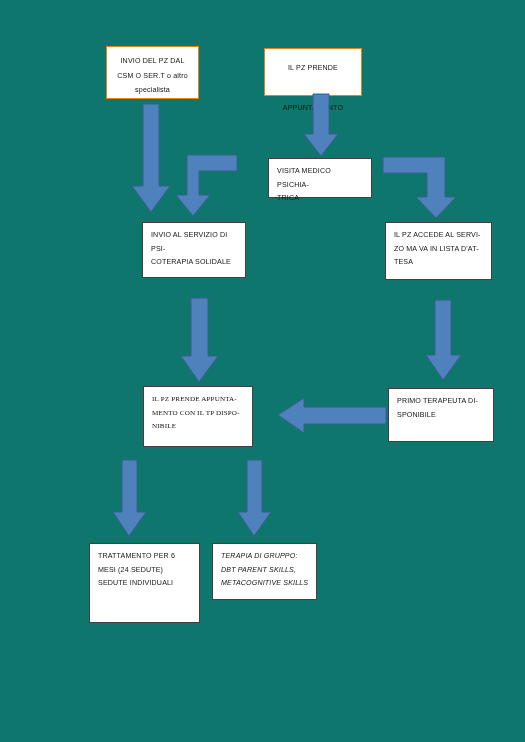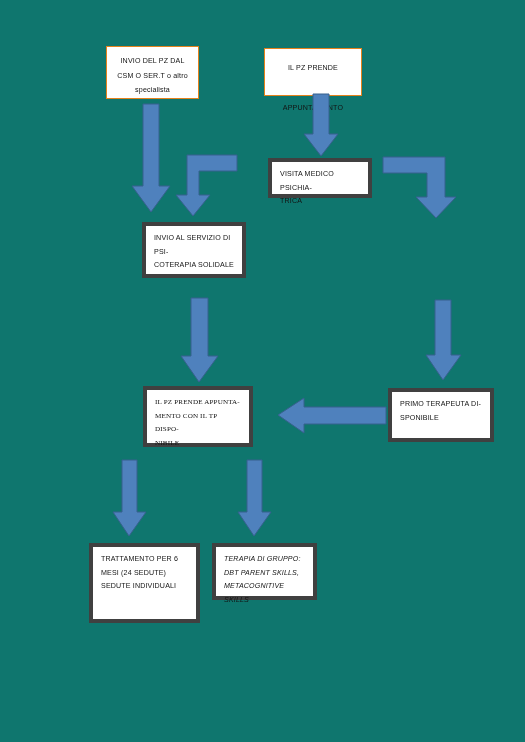--- a/index.html
+++ b/index.html
@@ -20,21 +20,21 @@
     box-sizing: border-box;
     background: #ffffff;
     font-size: 7.1px;
     line-height: 13.5px;
     letter-spacing: 0.15px;
     color: #131313;
     padding: 6px 7px 4px 8px;
     white-space: pre-line;
   }
   .node.gray {
-    border: 4px solid #404040;
+    border: 1px solid #404040;
   }
   .node.orange {
     border: 1.6px solid #E4821C;
     text-align: center;
     padding: 7px 4px 4px 4px;
     line-height: 14.5px;
   }
   .node.orange.spaced {
     line-height: 20px;
     padding-top: 9px;
@@ -83,20 +83,23 @@
       <polygon points="0,0 0,16 44,16 44,40 33,40 53,61 73,40 62,40 62,0" fill="#4F81BD" stroke="#37618E" stroke-width="1"></polygon>
     </svg>
   </div>
 
   <div class="node gray" style="left:268px; top:158px; width:104px; height:40px;">VISITA MEDICO PSICHIA-
 TRICA</div>
 
   <div class="node gray" style="left:142px; top:222px; width:104px; height:56px;">INVIO AL SERVIZIO DI PSI-
 COTERAPIA SOLIDALE</div>
 
+  <div class="node gray" style="left:385px; top:222px; width:107px; height:58px;">IL PZ ACCEDE AL SERVI-
+ZO MA VA IN LISTA D'AT-
+TESA</div>
 
   <div class="arrow" style="left:180px; top:298px;">
     <svg width="40" height="86" viewBox="0 0 40 86">
       <polygon points="11,0 28,0 28,58 38,58 19,84 1,58 11,58" fill="#4F81BD" stroke="#37618E" stroke-width="1"></polygon>
     </svg>
   </div>
 
   <div class="arrow" style="left:425px; top:300px;">
     <svg width="38" height="82" viewBox="0 0 38 82">
       <polygon points="10,0 26,0 26,55 36,55 18,80 1,55 10,55" fill="#4F81BD" stroke="#37618E" stroke-width="1"></polygon>

